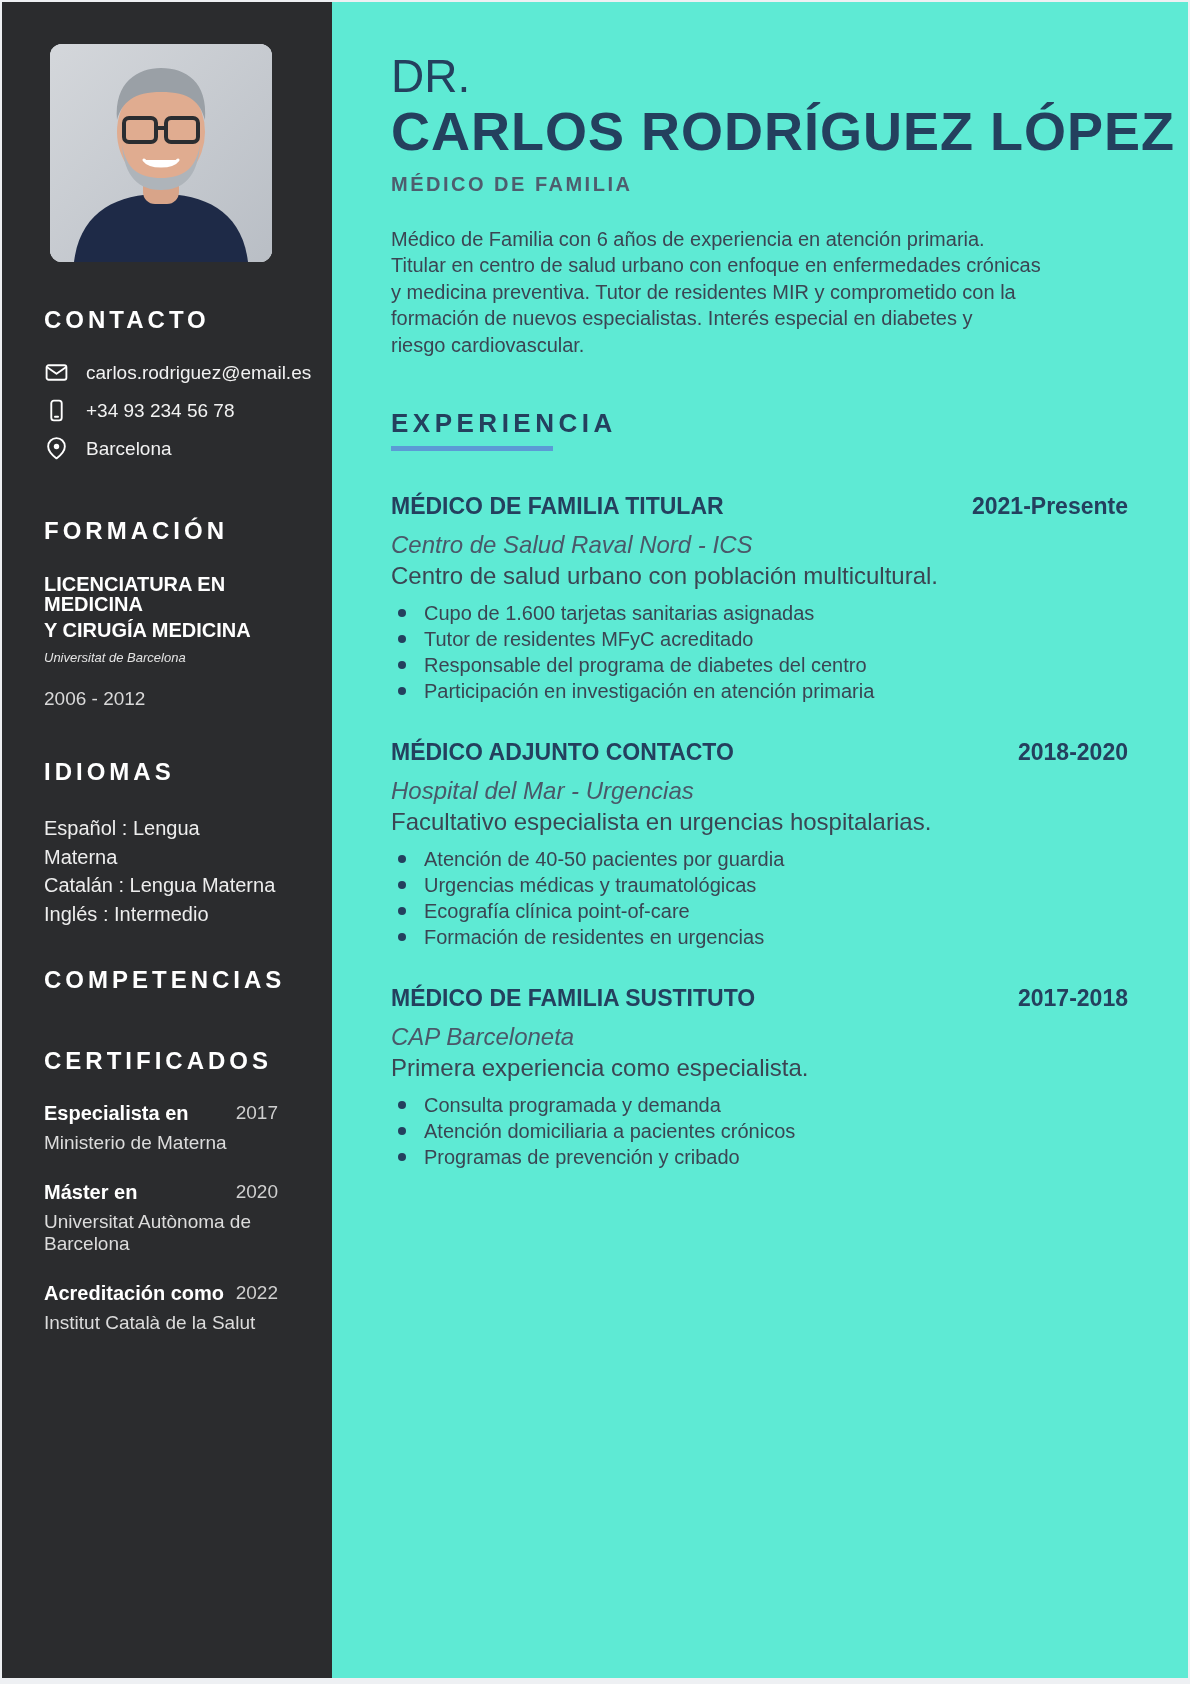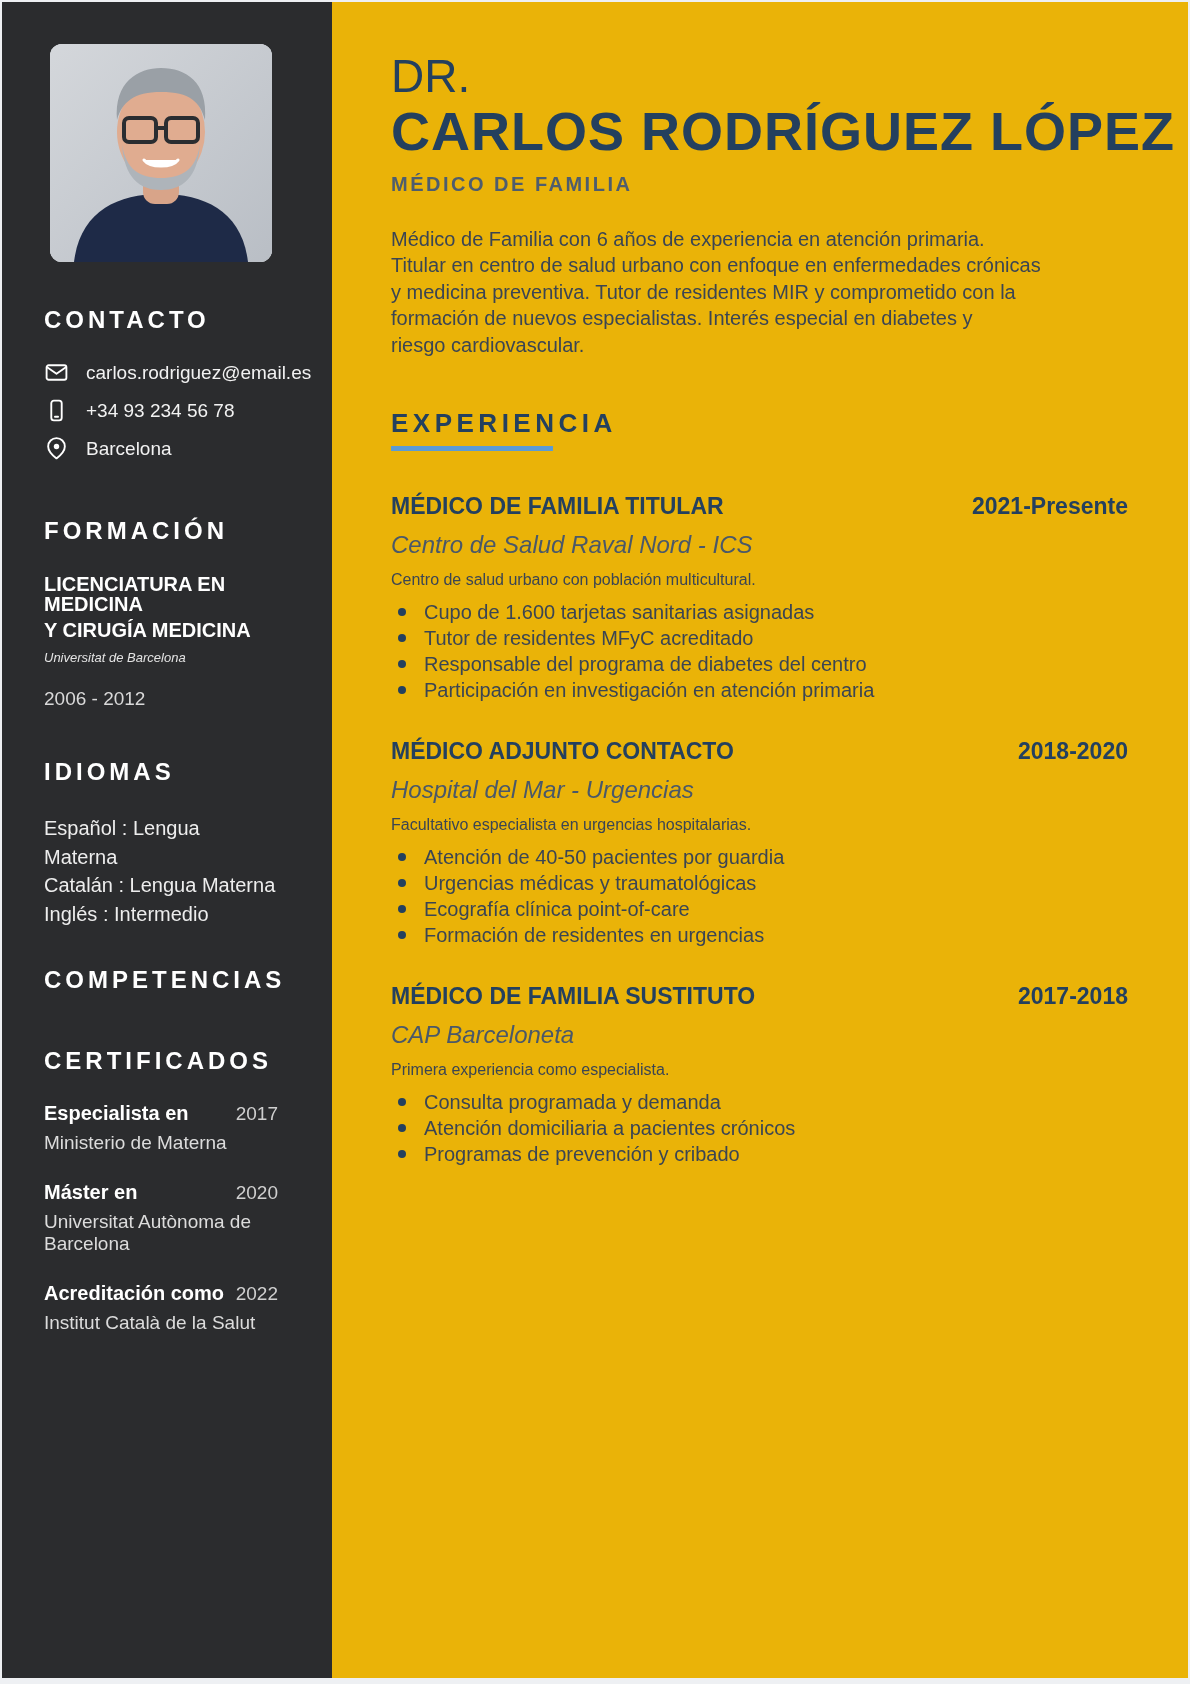--- a/index.html
+++ b/index.html
@@ -34,45 +34,45 @@
   .edu-degree div { margin-bottom:6px; }
   .edu-school { margin-top:10px; font-size:13px; font-style:italic; color:#e4e4e4; }
   .edu-years { margin-top:23px; font-size:19px; color:#d9d9d9; }
   .lang-h { margin-top:48px; }
   .lang-list { margin-top:28px; }
   .lang-item { font-size:20px; color:#ededed; line-height:28.5px; }
   .comp-h { margin-top:38px; }
   .cert-h { margin-top:53px; }
   .cert-item { margin-top:27px; }
   .cert-item:first-of-type { margin-top:29px; }
-  .cert-top { display:flex; justify-content:space-between; align-items:flex-end; }
+  .cert-top { display:flex; justify-content:space-between; align-items:flex-start; }
   .cert-name { font-size:20px; font-weight:700; color:#ffffff; }
   .cert-year { font-size:19px; color:#cfcfcf; }
   .cert-issuer { margin-top:7px; font-size:19px; color:#dcdcdc; }
   
-  .main { flex:1; background:#eab308; padding:50px 60px 0 59px; overflow:hidden; }
+  .main { flex:1; background:#5eead4; padding:50px 60px 0 59px; overflow:hidden; }
   .name-prefix { font-size:46px; font-weight:400; color:#24405e; line-height:1.05; }
   .name {
     font-size:54px; font-weight:800; color:#24405e; letter-spacing:1px;
     line-height:1.08; margin-top:2px; white-space:nowrap; overflow:hidden; margin-right:-60px;
   }
   .role { margin-top:12px; font-size:20px; font-weight:600; letter-spacing:2.5px; color:#4e5d6e; }
   .summary { margin-top:30px; }
   .summary div { font-size:20px; color:#3b4553; line-height:26.5px; }
   .exp-h {
     margin-top:50px; font-size:26px; font-weight:800; letter-spacing:4.5px; color:#24405e;
   }
   .exp-underline { width:162px; height:5px; background:#5b9bd5; margin-top:7px; }
   .job { margin-top:42px; }
   .job + .job { margin-top:35px; }
   .job-head { display:flex; justify-content:space-between; align-items:baseline; }
   .job-title { font-size:23px; font-weight:800; color:#24405e; }
   .job-dates { font-size:23px; font-weight:700; color:#24405e; white-space:nowrap; }
   .job-company { margin-top:11px; font-size:24px; font-style:italic; color:#4a5869; }
-  .job-desc { margin-top:12px; font-size:16px; color:#3b4553; }
+  .job-desc { margin-top:3px; font-size:24px; color:#3b4553; }
   .job-bullets { margin-top:10px; list-style:none; }
   .job-bullets li {
     position:relative; padding-left:33px; font-size:20px; color:#3b4553; line-height:26px;
   }
   .job-bullets li::before {
     content:""; position:absolute; left:7px; top:9px; width:8px; height:8px;
     border-radius:50%; background:#24405e;
   }
 </style>
 </head>

